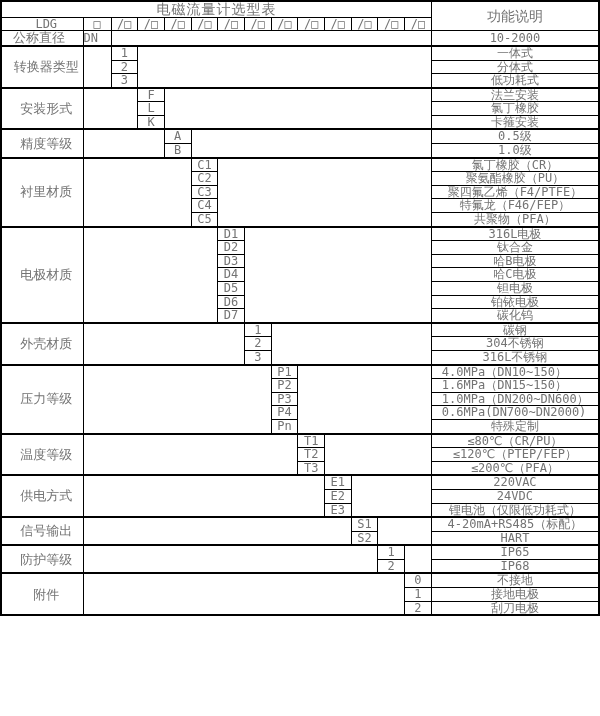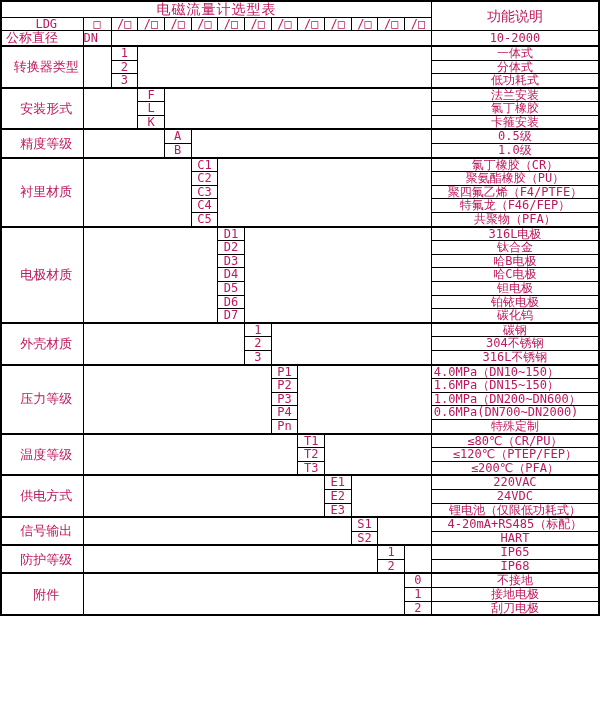--- a/index.html
+++ b/index.html
@@ -2,38 +2,38 @@
 <html><head>
 <meta charset="utf-8">
 <style>
   html,body{margin:0;padding:0;background:#ffffff;}
   .sheet{width:600px;height:716px;}
   table{
     width:600px;height:512px;
     border-collapse:collapse;table-layout:fixed;
     border:2px solid #000;
     font-family:"DejaVu Sans Mono","DejaVu Sans",monospace;
-    color:#be185d;background:#fff;
+    color:#737373;background:#fff;
   }
   td{
     border:1px solid #000;
     padding:0;margin:0;
     text-align:center;vertical-align:middle;
     font-size:13px;line-height:1.05;
     overflow:hidden;white-space:nowrap;
   }
   td.title{font-size:14px;letter-spacing:1px;}
   td.fnhdr{font-size:14px;}
   td.ldg{text-align:center;padding-left:8px;font-size:12px;}
-  td.dia{text-align:left;padding-left:4px;}
+  td.dia{text-align:left;padding-left:11px;}
   td.dn{text-align:left;padding-left:0;font-size:12px;}
   td.lbl{font-size:13px;padding-left:8px;}
   td.code{font-size:12px;}
   td.fn{font-size:12px;}
-  td.fn.left{text-align:left;padding-left:2px;}
+  td.fn.left{text-align:left;padding-left:10px;}
   tr.gs td{border-top:2px solid #000;}
 </style>
 </head>
 <body>
 
 <div class="sheet">
 <table>
   <colgroup>
     <col style="width:82px">
         <col style="width:28px">

